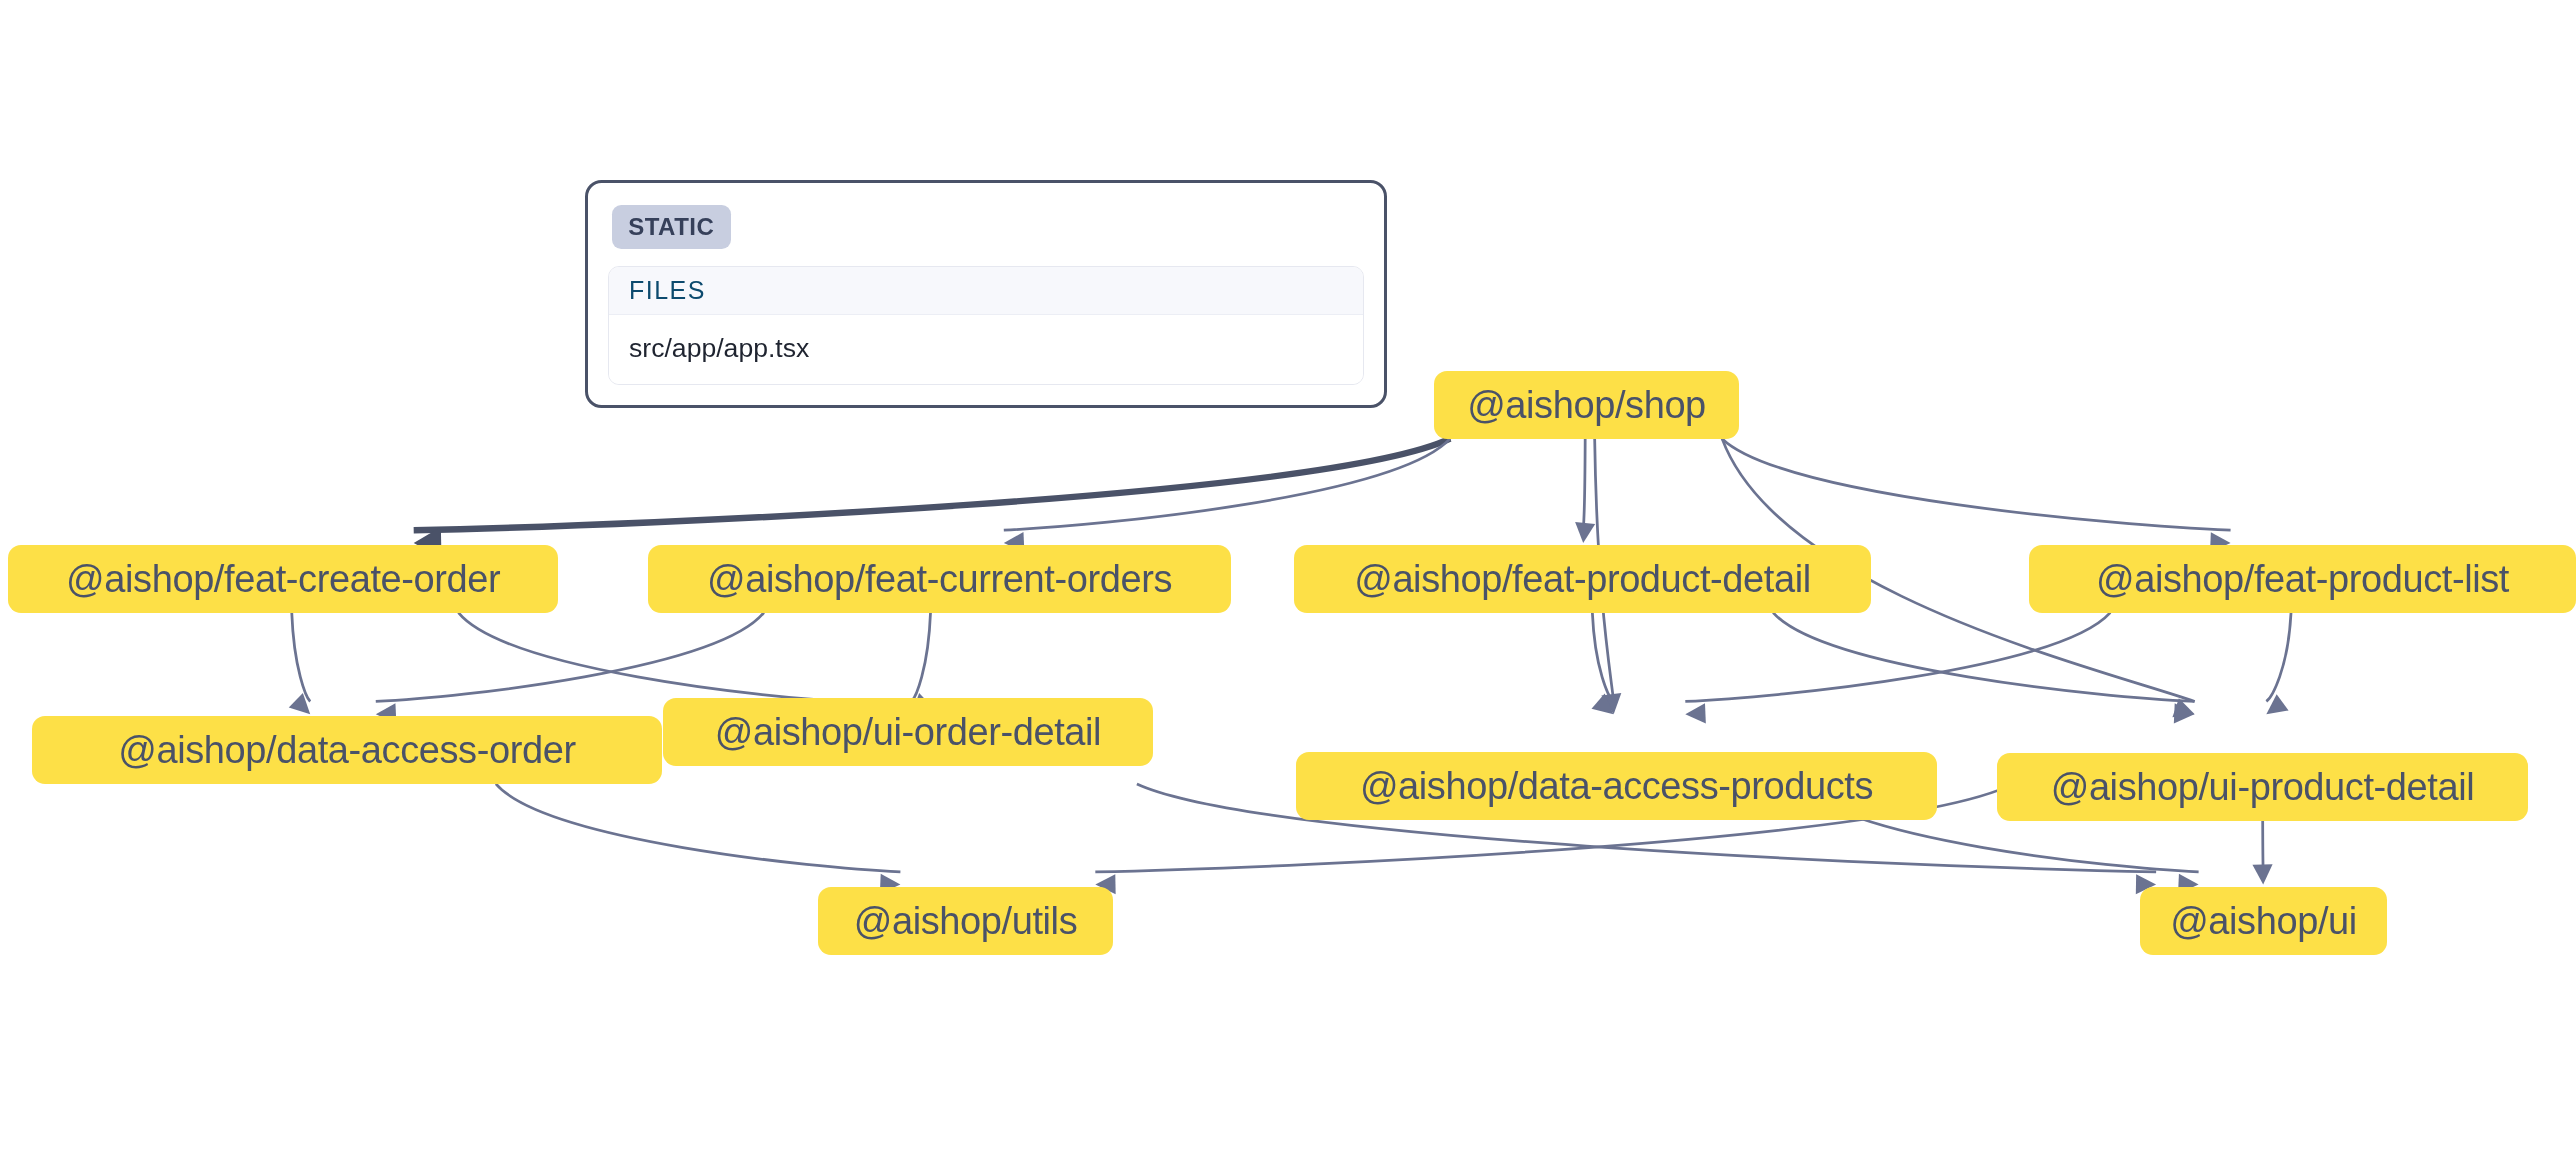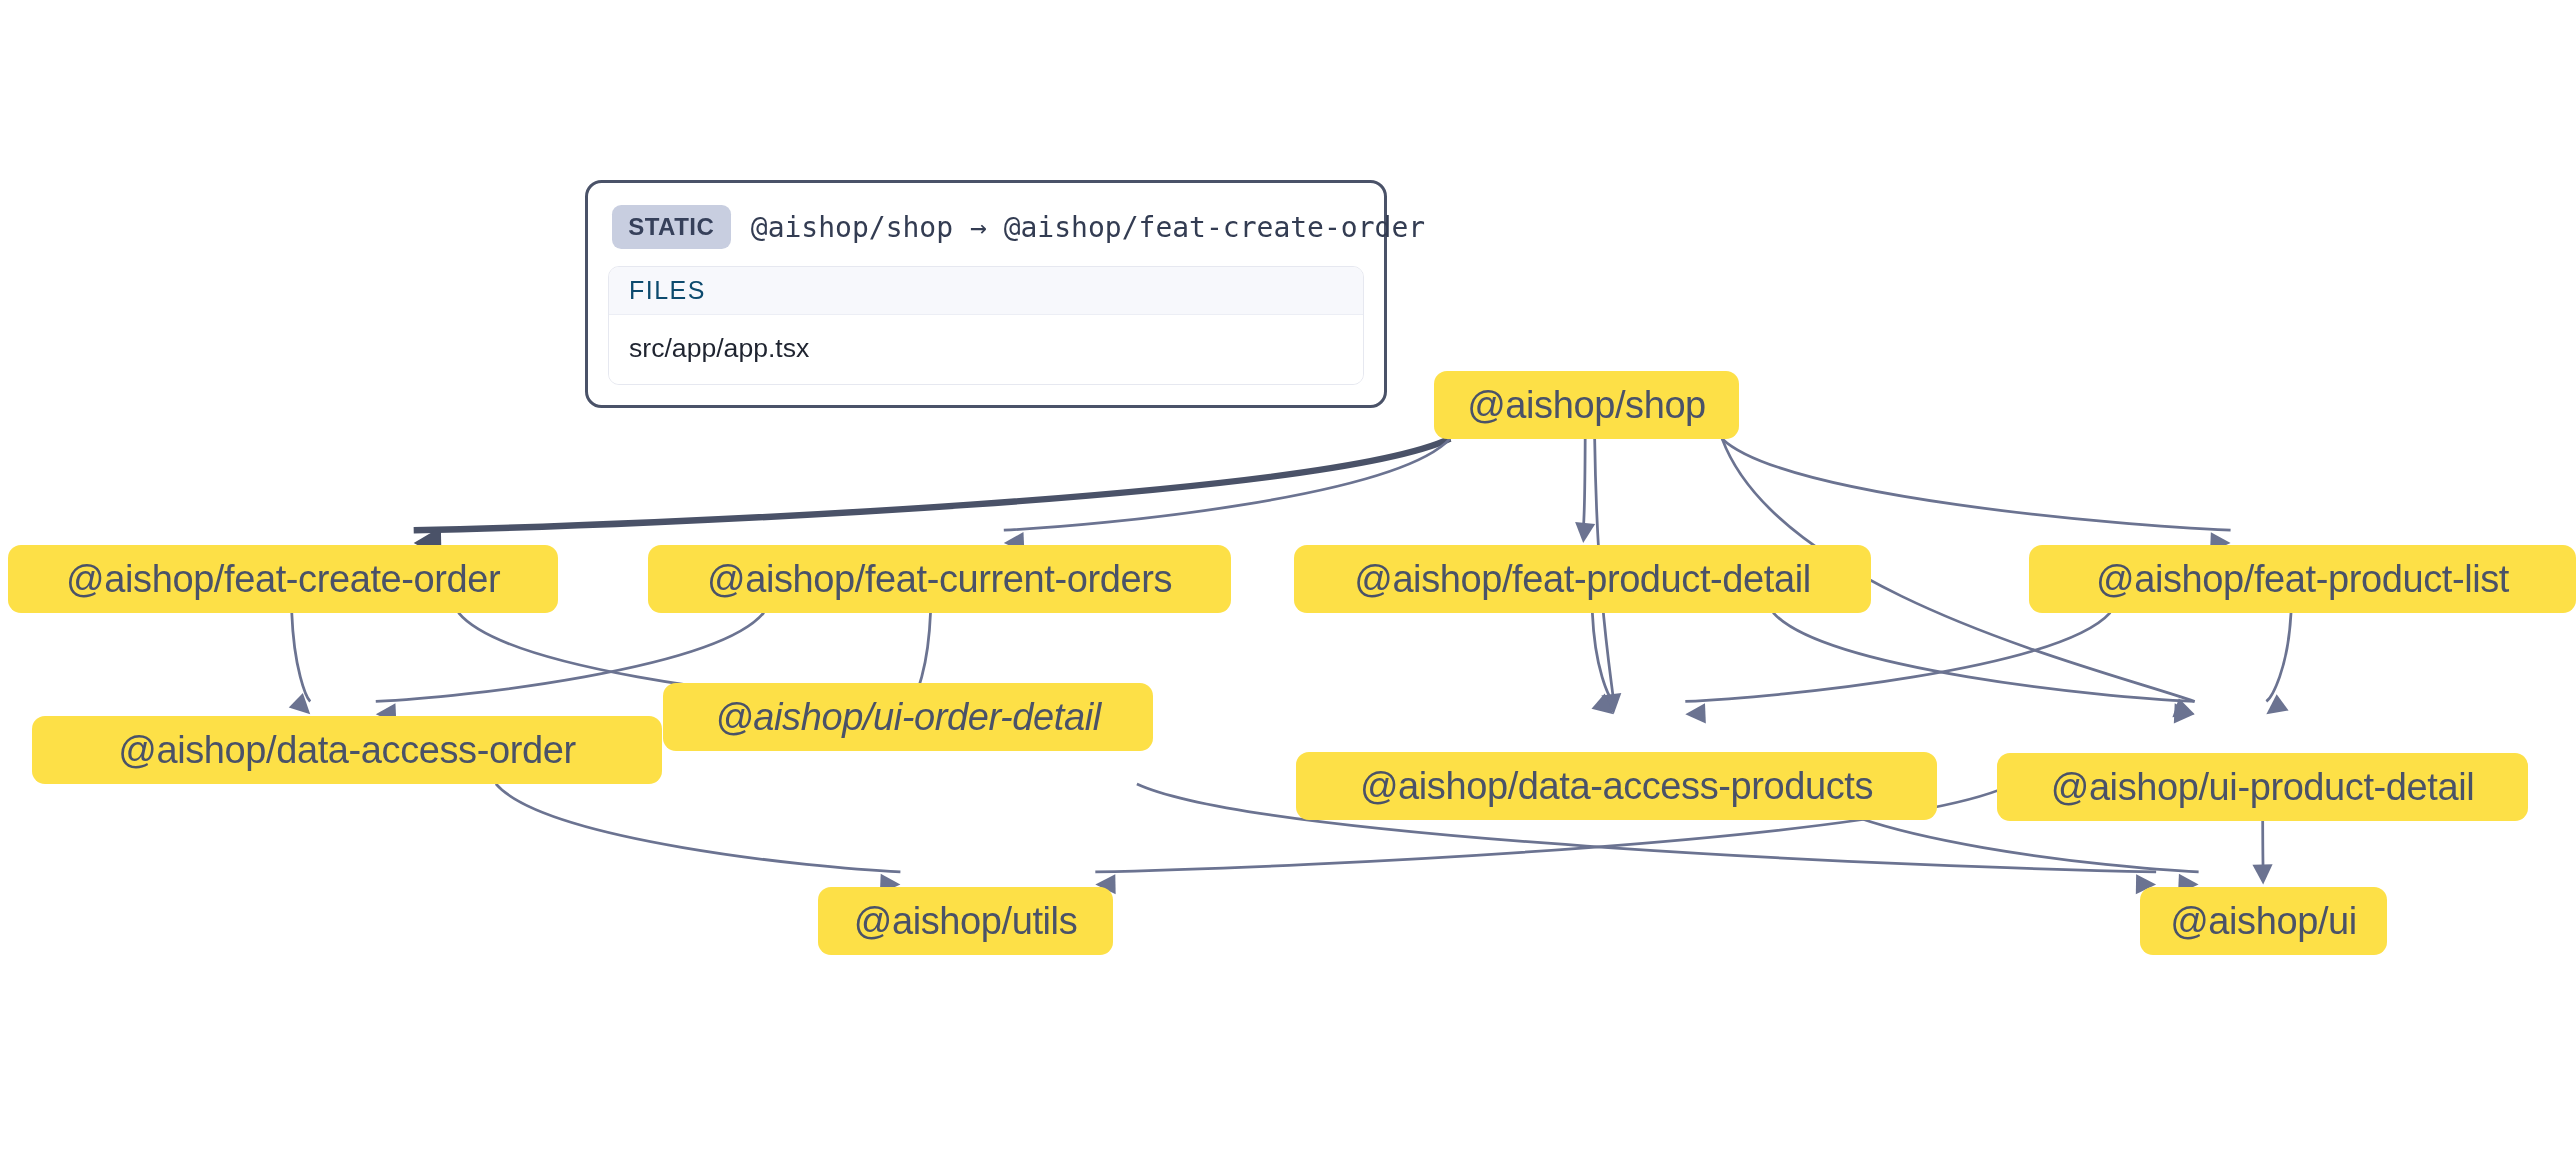--- a/index.html
+++ b/index.html
@@ -132,40 +132,39 @@
     </div>
     <div class="node" style="left: 1294px; top: 545px; width: 577px;">
       <span>@aishop/feat-product-detail</span>
     </div>
     <div class="node" style="left: 2029px; top: 545px; width: 547px;">
       <span>@aishop/feat-product-list</span>
     </div>
     <div class="node" style="left: 32px; top: 716px; width: 630px;">
       <span>@aishop/data-access-order</span>
     </div>
-    <div class="node" style="left: 663px; top: 683px; width: 490px; font-style: italic;">
+    <div class="node" style="left: 663px; top: 698px; width: 490px;">
       <span>@aishop/ui-order-detail</span>
     </div>
     <div class="node" style="left: 1296px; top: 752px; width: 641px;">
       <span>@aishop/data-access-products</span>
     </div>
     <div class="node" style="left: 1997px; top: 716px; width: 531px; margin-top: 37px;">
       <span>@aishop/ui-product-detail</span>
     </div>
     <div class="node" style="left: 818px; top: 887px; width: 295px;">
       <span>@aishop/utils</span>
     </div>
     <div class="node" style="left: 2140px; top: 887px; width: 247px;">
       <span>@aishop/ui</span>
     </div>
   </div>
 
 <div id="tooltip-card">
   <div class="tt-head">
     <span class="tt-badge">STATIC</span>
-    <span class="tt-title">@aishop/shop → @aishop/feat-create-order</span>
   </div>
   <div class="tt-panel">
     <div class="tt-panel-head">FILES</div>
     <div class="tt-file">src/app/app.tsx</div>
   </div>
 </div>
 
 
 </body></html>

